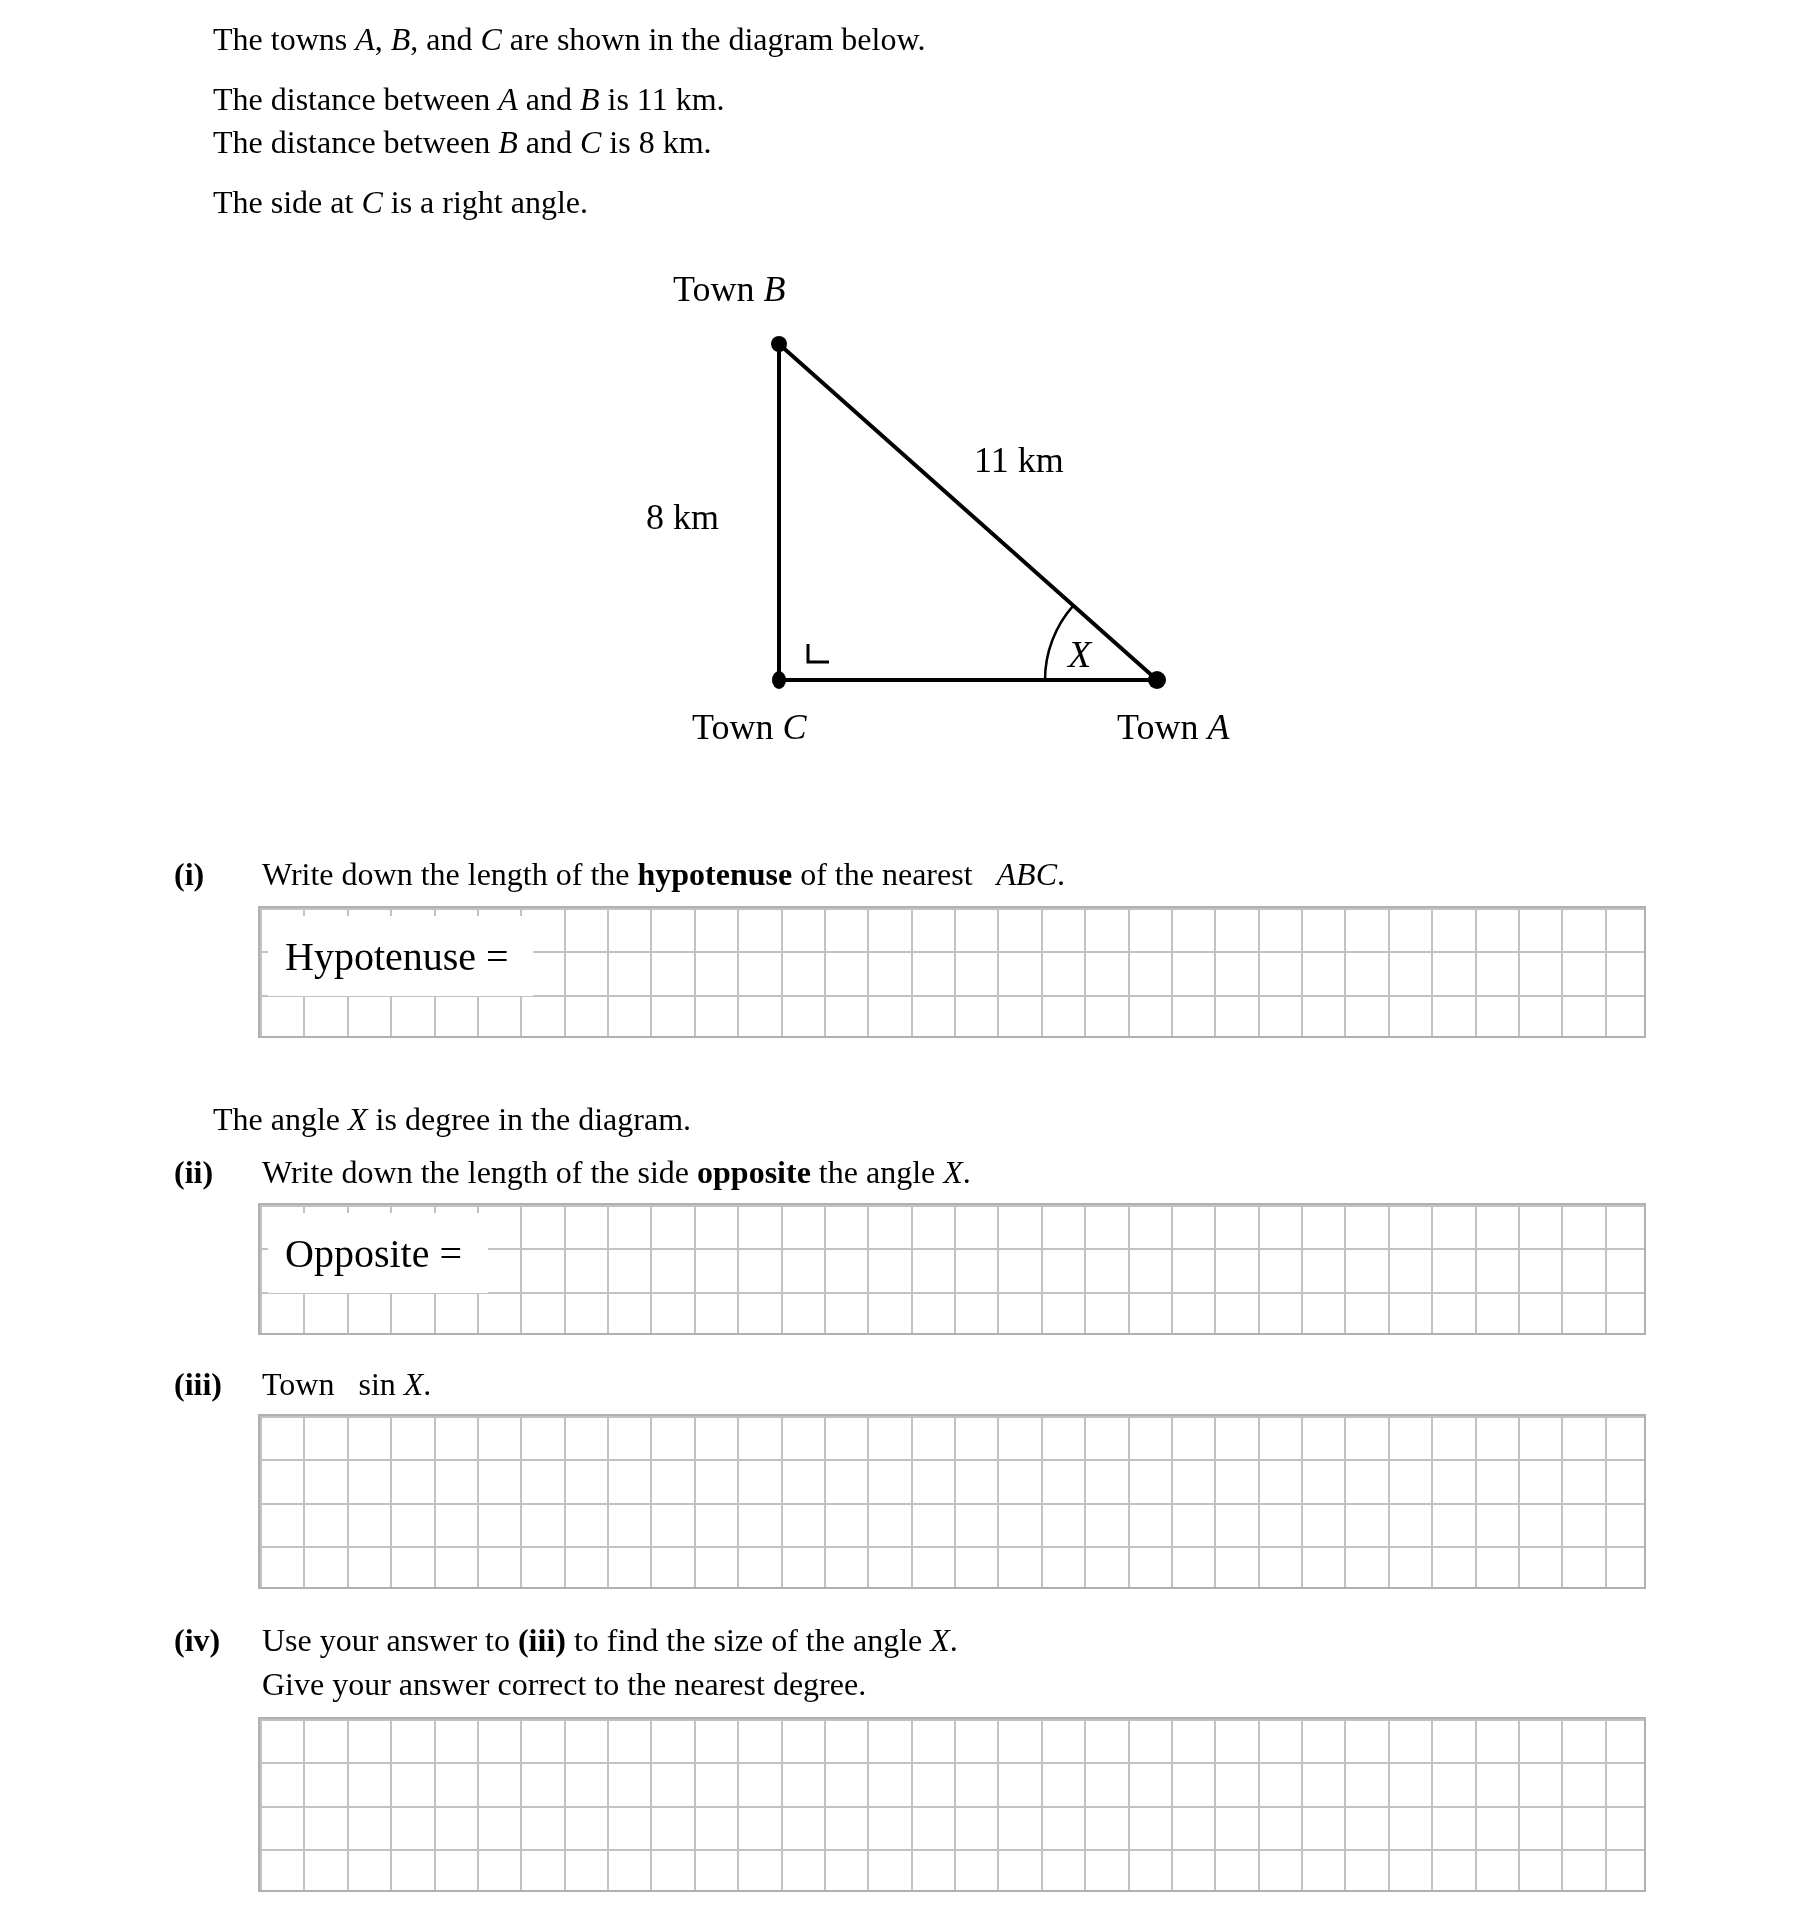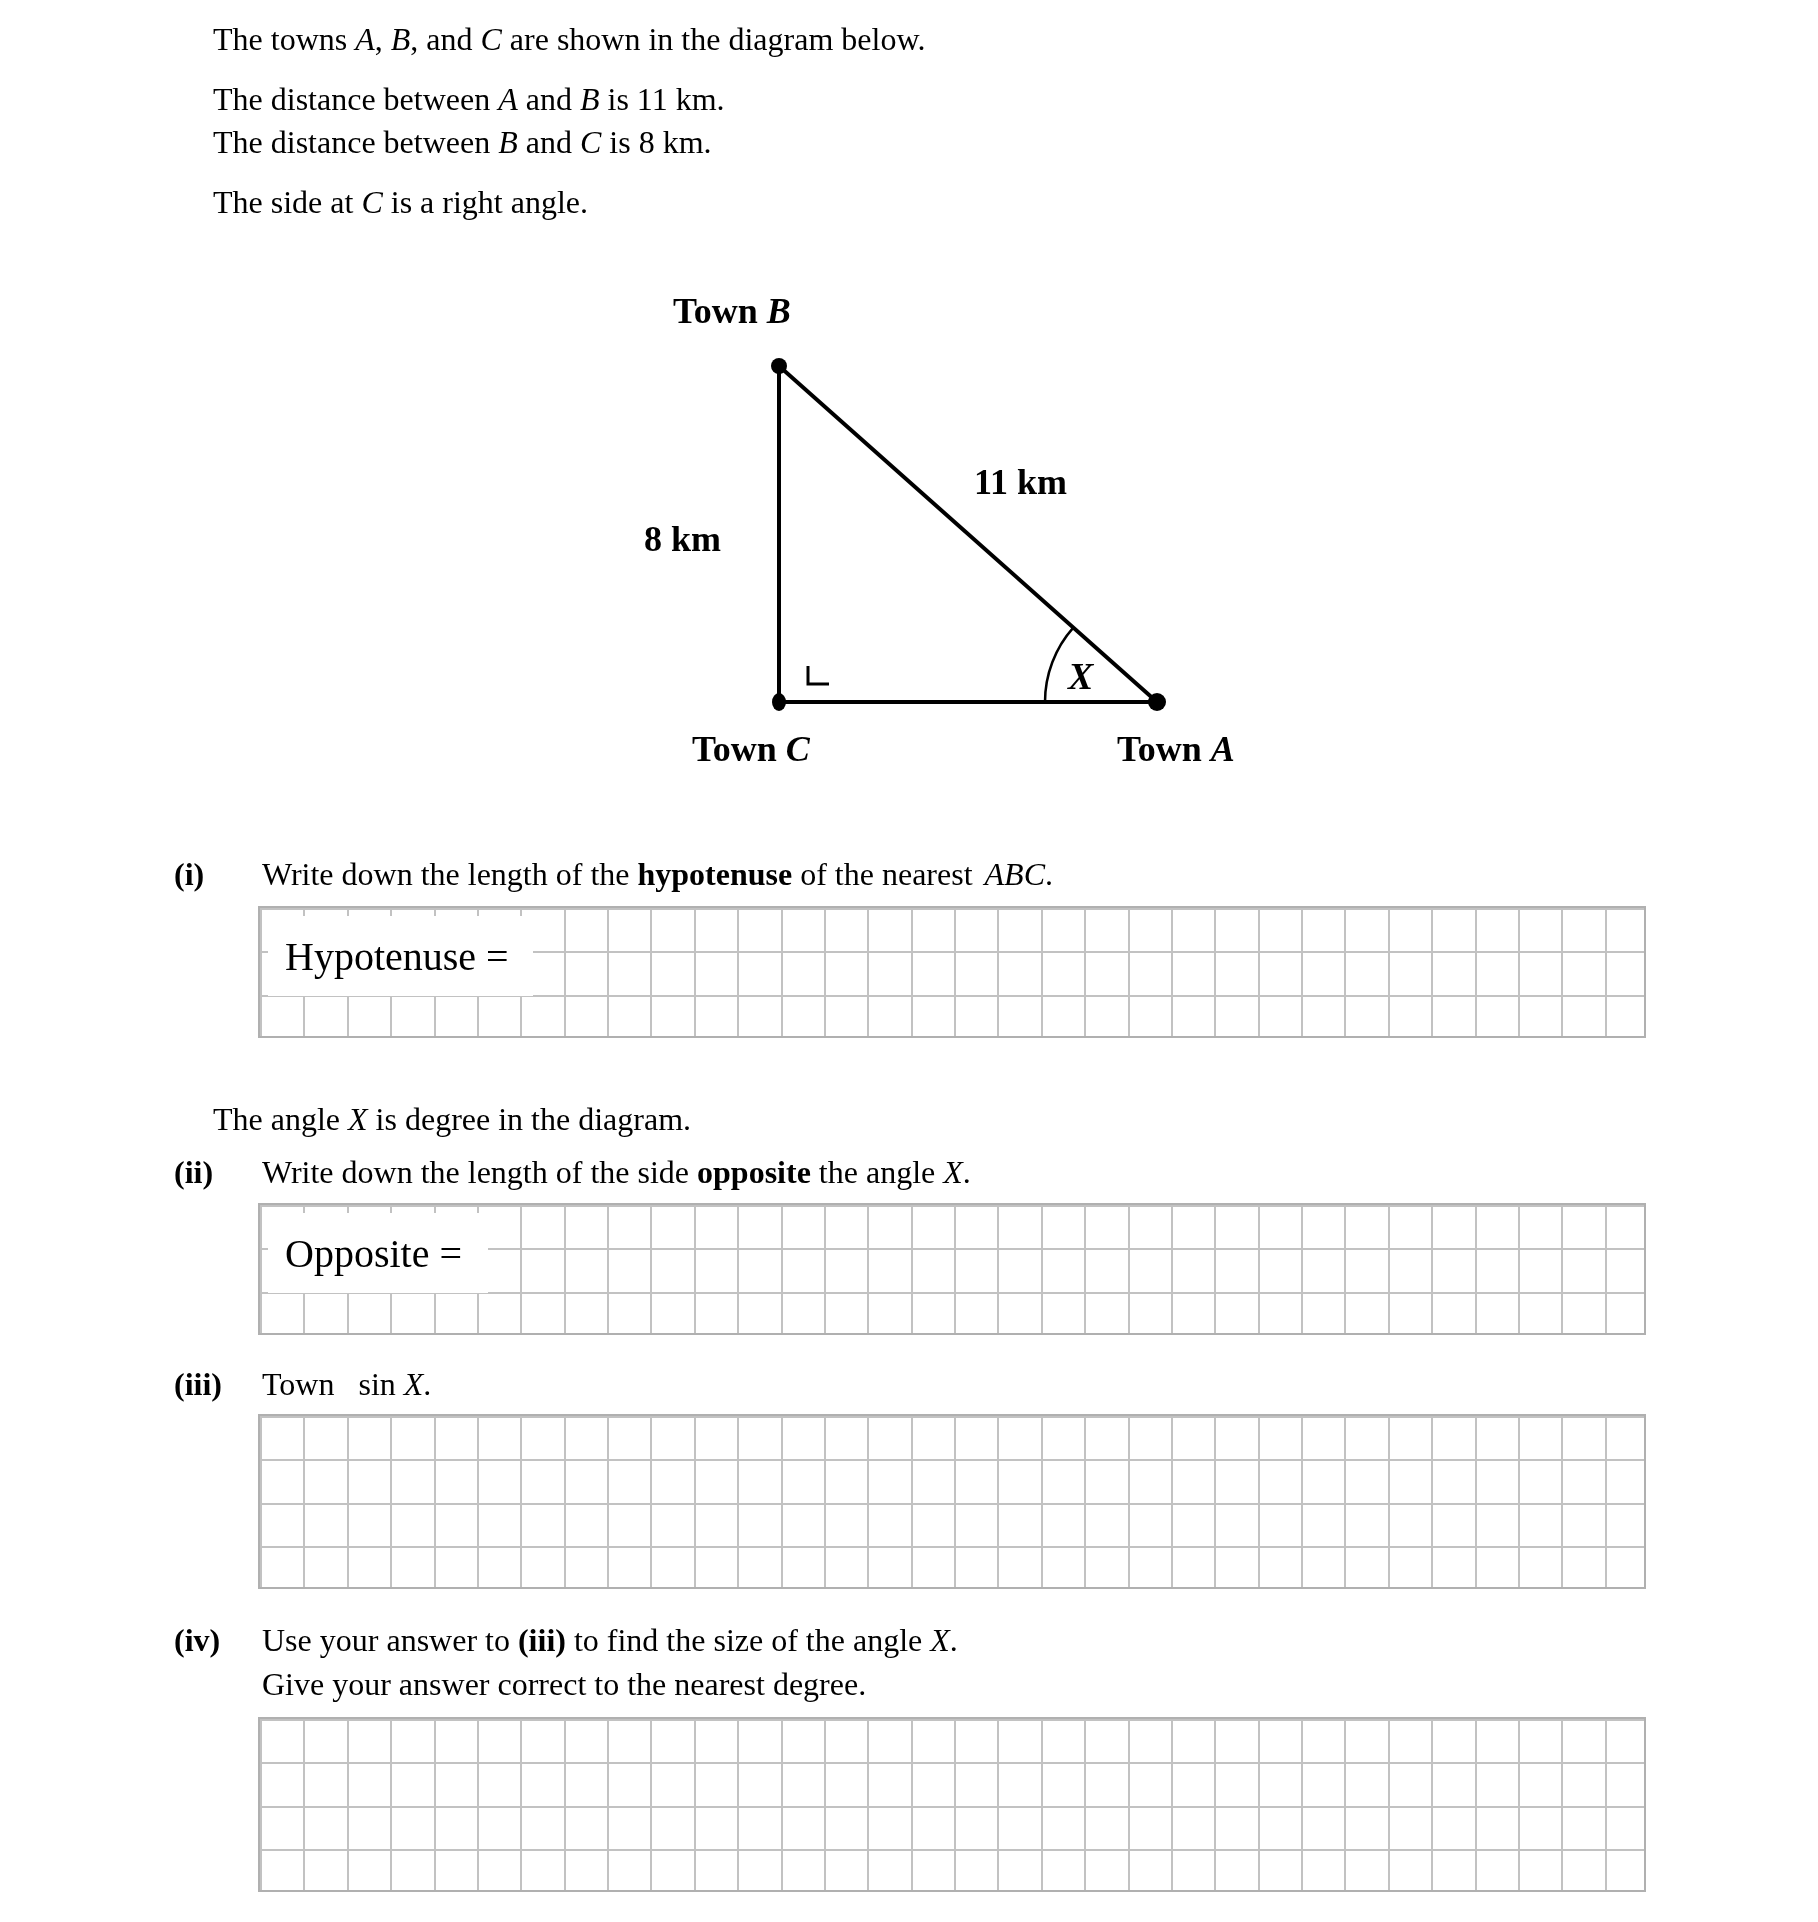--- a/index.html
+++ b/index.html
@@ -6,40 +6,40 @@
   body{
     width:1818px;height:1922px;position:relative;background:#ffffff;
     font-family:"Liberation Serif","DejaVu Serif",serif;color:#000;
     overflow:hidden;
   }
   .tline{position:absolute;left:174px;font-size:32px;line-height:43px;white-space:nowrap;margin-left:39px;}
   .qnum{position:absolute;left:174px;font-size:32px;font-weight:bold;white-space:nowrap;}
   .qtext{position:absolute;left:262px;font-size:32px;white-space:nowrap;}
   .qtext b{font-weight:bold;}
   i{font-style:italic;}
-  .var-sp{margin-left:12px;}
+  .var-sp{margin-left:24px;}
   .sin-sp{margin-left:8px;}
   
   .grid-box{
     position:absolute;left:258px;width:1388px;box-sizing:border-box;
     border:2px solid #b0b0b0;
     background-image:
       repeating-linear-gradient(to right,#c2c2c2 0,#c2c2c2 2px,transparent 2px,transparent 43.375px),
       repeating-linear-gradient(to bottom,#c2c2c2 0,#c2c2c2 2px,transparent 2px,transparent 43.4px);
   }
   .rows3{height:132px;}
   .rows4{height:175px;}
   .answer-panel{
     position:absolute;left:8px;top:8px;height:80px;background:#ffffff;
     display:flex;align-items:center;
   }
   .alabel{font-size:40px;padding-left:17px;white-space:nowrap;}
   .aeq{font-size:40px;margin-left:10px;}
   
-  .diagram{position:absolute;left:560px;top:276px;width:760px;height:520px;font-weight:bold;}
+  .diagram{position:absolute;left:560px;top:254px;width:760px;height:520px;}
   .dlabel{position:absolute;font-size:36px;white-space:nowrap;}
   .dlabel i{font-style:italic;}
 </style>
 </head>
 <body>
 
 <div class="tline" style="top:18px"><span>The towns </span><i>A</i><span>, </span><i>B</i><span>, and </span><i>C</i><span> are shown in the diagram below.</span></div>
 
 <div class="tline" style="top:78px"><span>The distance between </span><i>A</i><span> and </span><i>B</i><span> is 11 km.</span></div>
 

